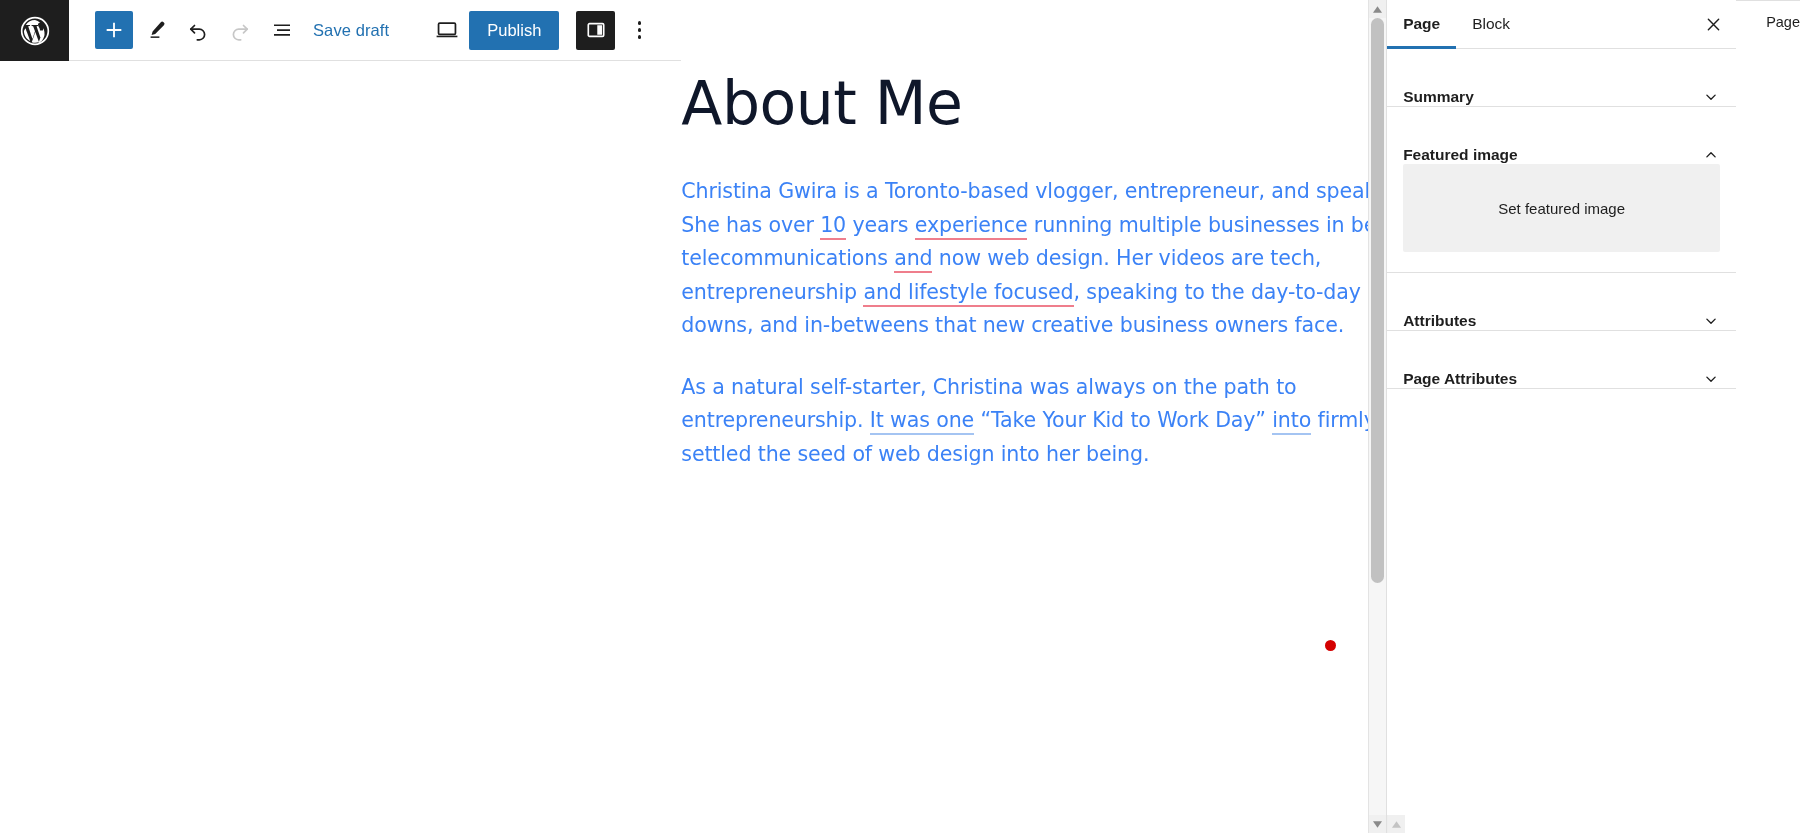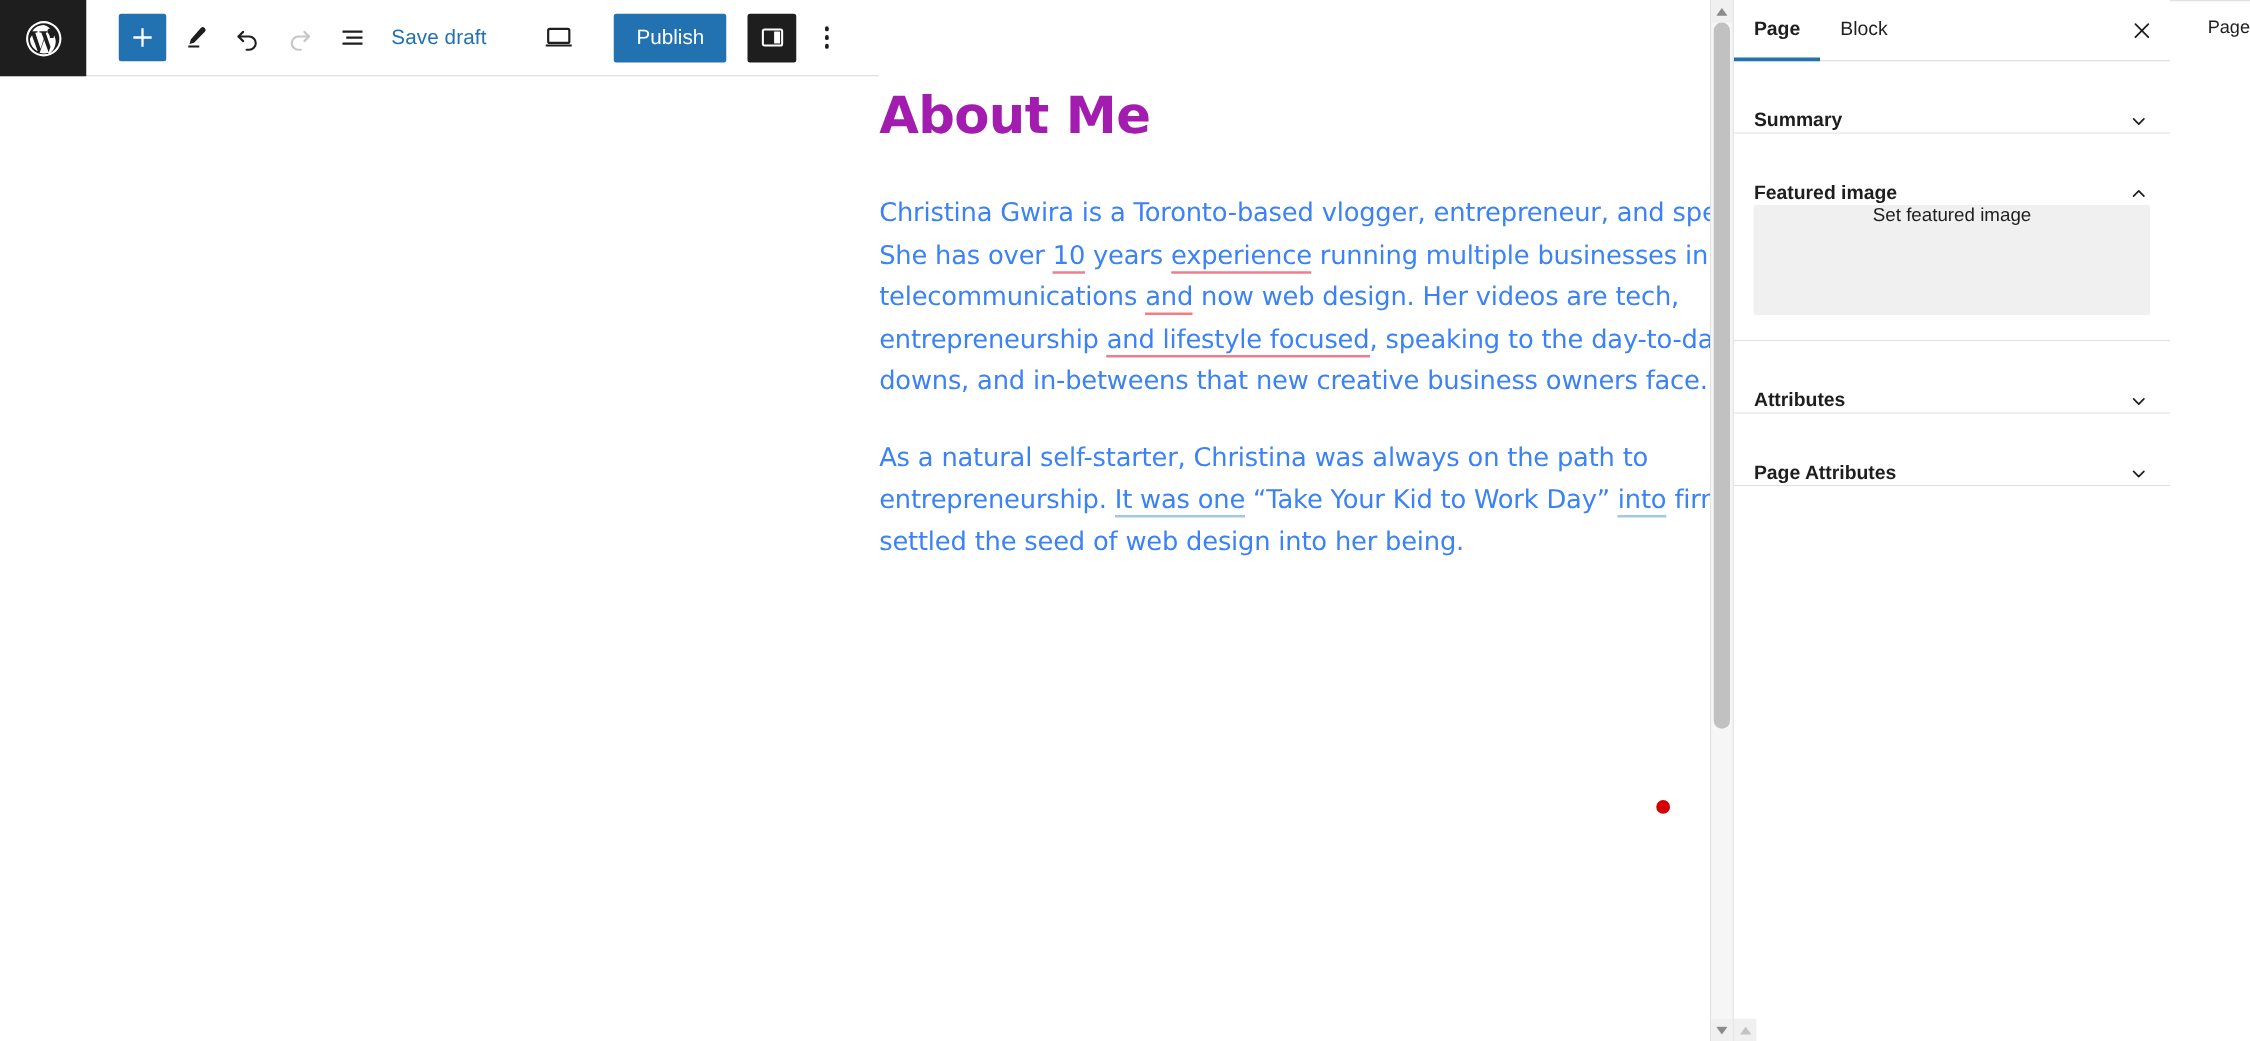--- a/index.html
+++ b/index.html
@@ -109,21 +109,20 @@
 
   .publish-btn {
     background: #2271b1;
     color: #ffffff;
     font-size: 16.5px;
     border: none;
     border-radius: 2px;
     height: 39px;
     padding: 0 18px;
     cursor: pointer;
-    margin-left: 22px;
     font-family: "Liberation Sans", sans-serif;
   }
 
   .settings-toggle {
     width: 39px;
     height: 39px;
     background: #1e1e1e;
     border: none;
     border-radius: 2px;
     margin-left: 17px;
@@ -180,24 +179,24 @@
   }
 
   .title-row {
     position: relative;
     display: flex;
     align-items: flex-start;
   }
 
   .post-title {
     font-family: "DejaVu Sans", sans-serif;
-    font-size: 41px;
+    font-size: 60px;
     line-height: 1.1;
-    font-weight: 700;
-    color: #a21caf;
+    font-weight: 400;
+    color: #0f172a;
     letter-spacing: -0.5px;
     white-space: nowrap;
   }
 
   
   .gm-pill {
     position: absolute;
     left: 697px;
     top: 73px;
     height: 34px;
@@ -383,21 +382,21 @@
   }
   .chev { display: flex; align-items: center; justify-content: center; color: #1e1e1e; }
 
   .panel-body { padding: 0 16px 20px 16px; }
 
   .featured-drop {
     height: 88px;
     background: #f0f0f0;
     border-radius: 2px;
     display: flex;
-    align-items: flex-start;
+    align-items: center;
     justify-content: center;
     cursor: pointer;
   }
   .featured-drop span {
     font-size: 15px;
     color: #1e1e1e;
   }
 
   .sidebar-filler { flex: 1 1 auto; background: #ffffff; }
 

